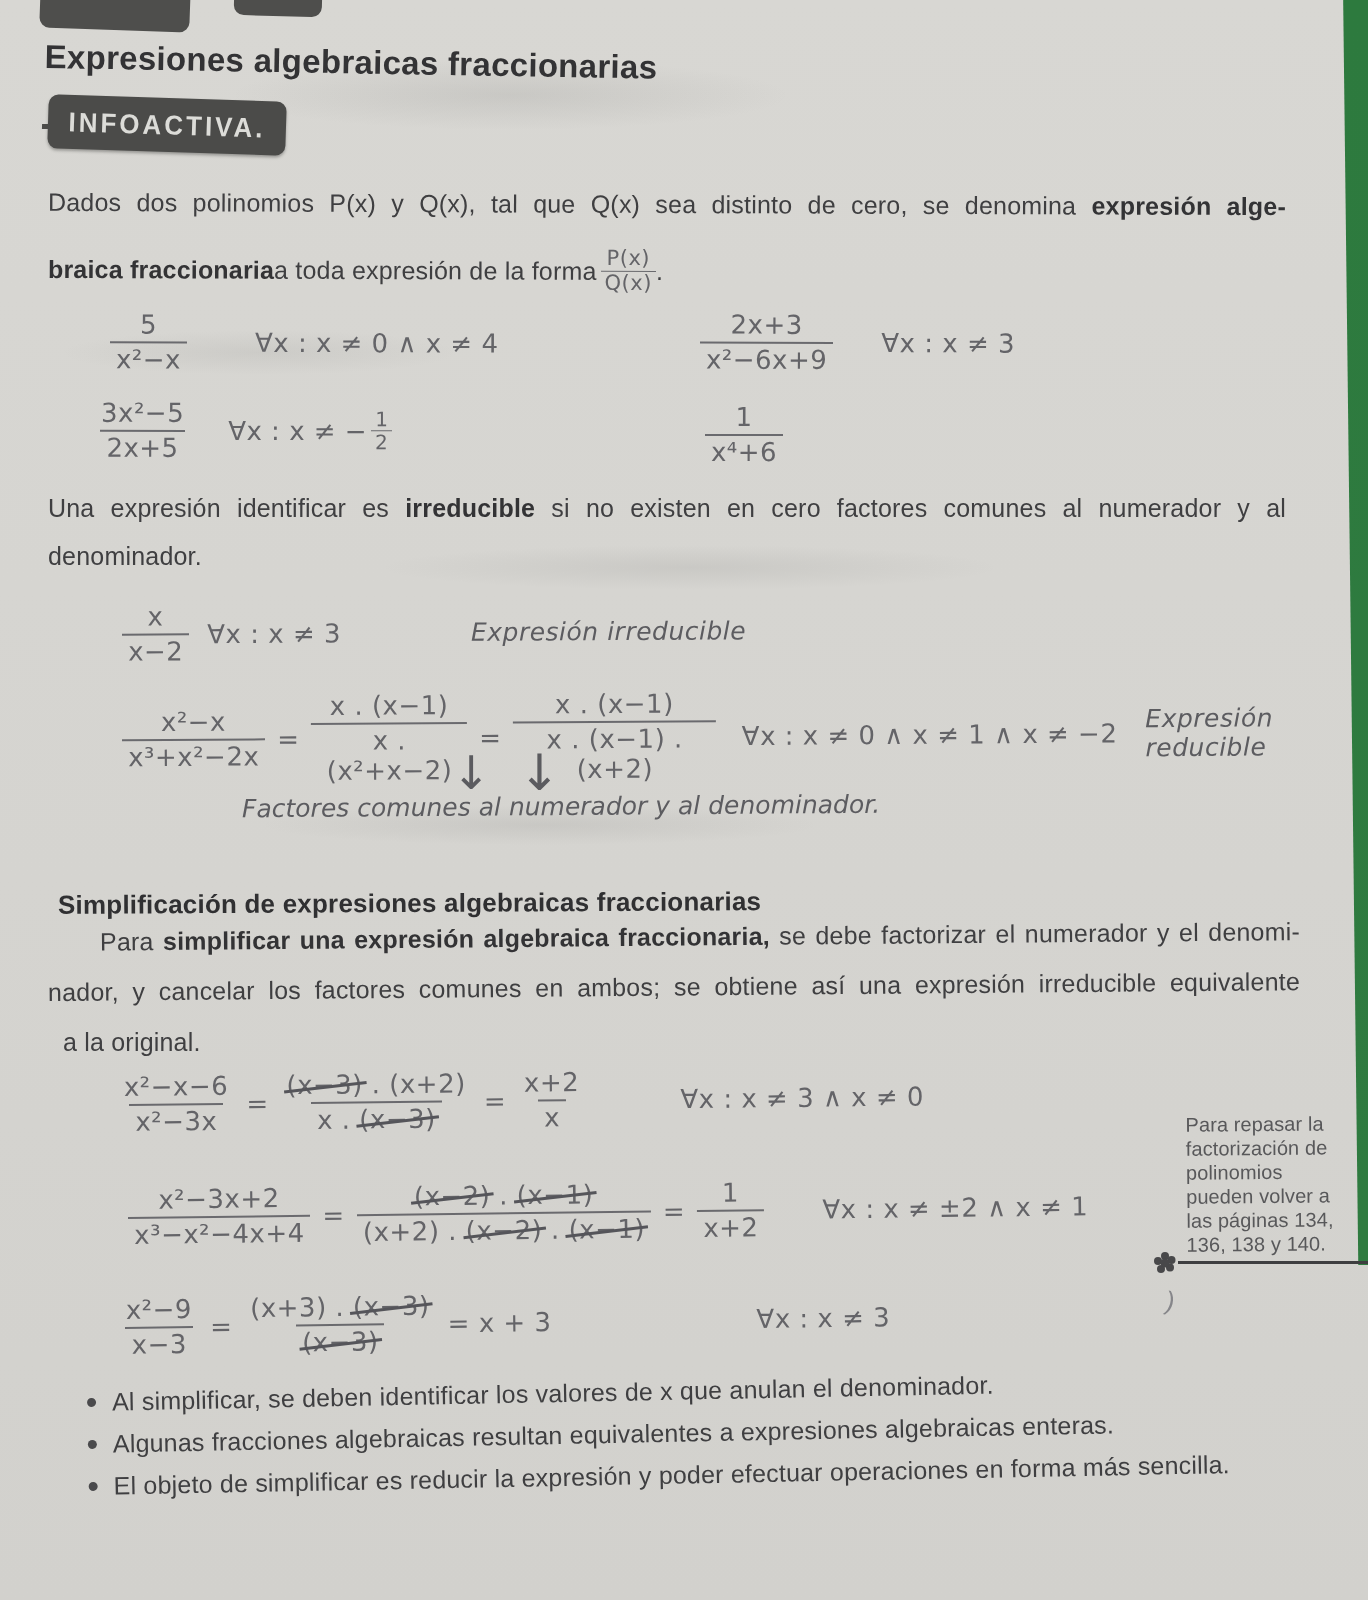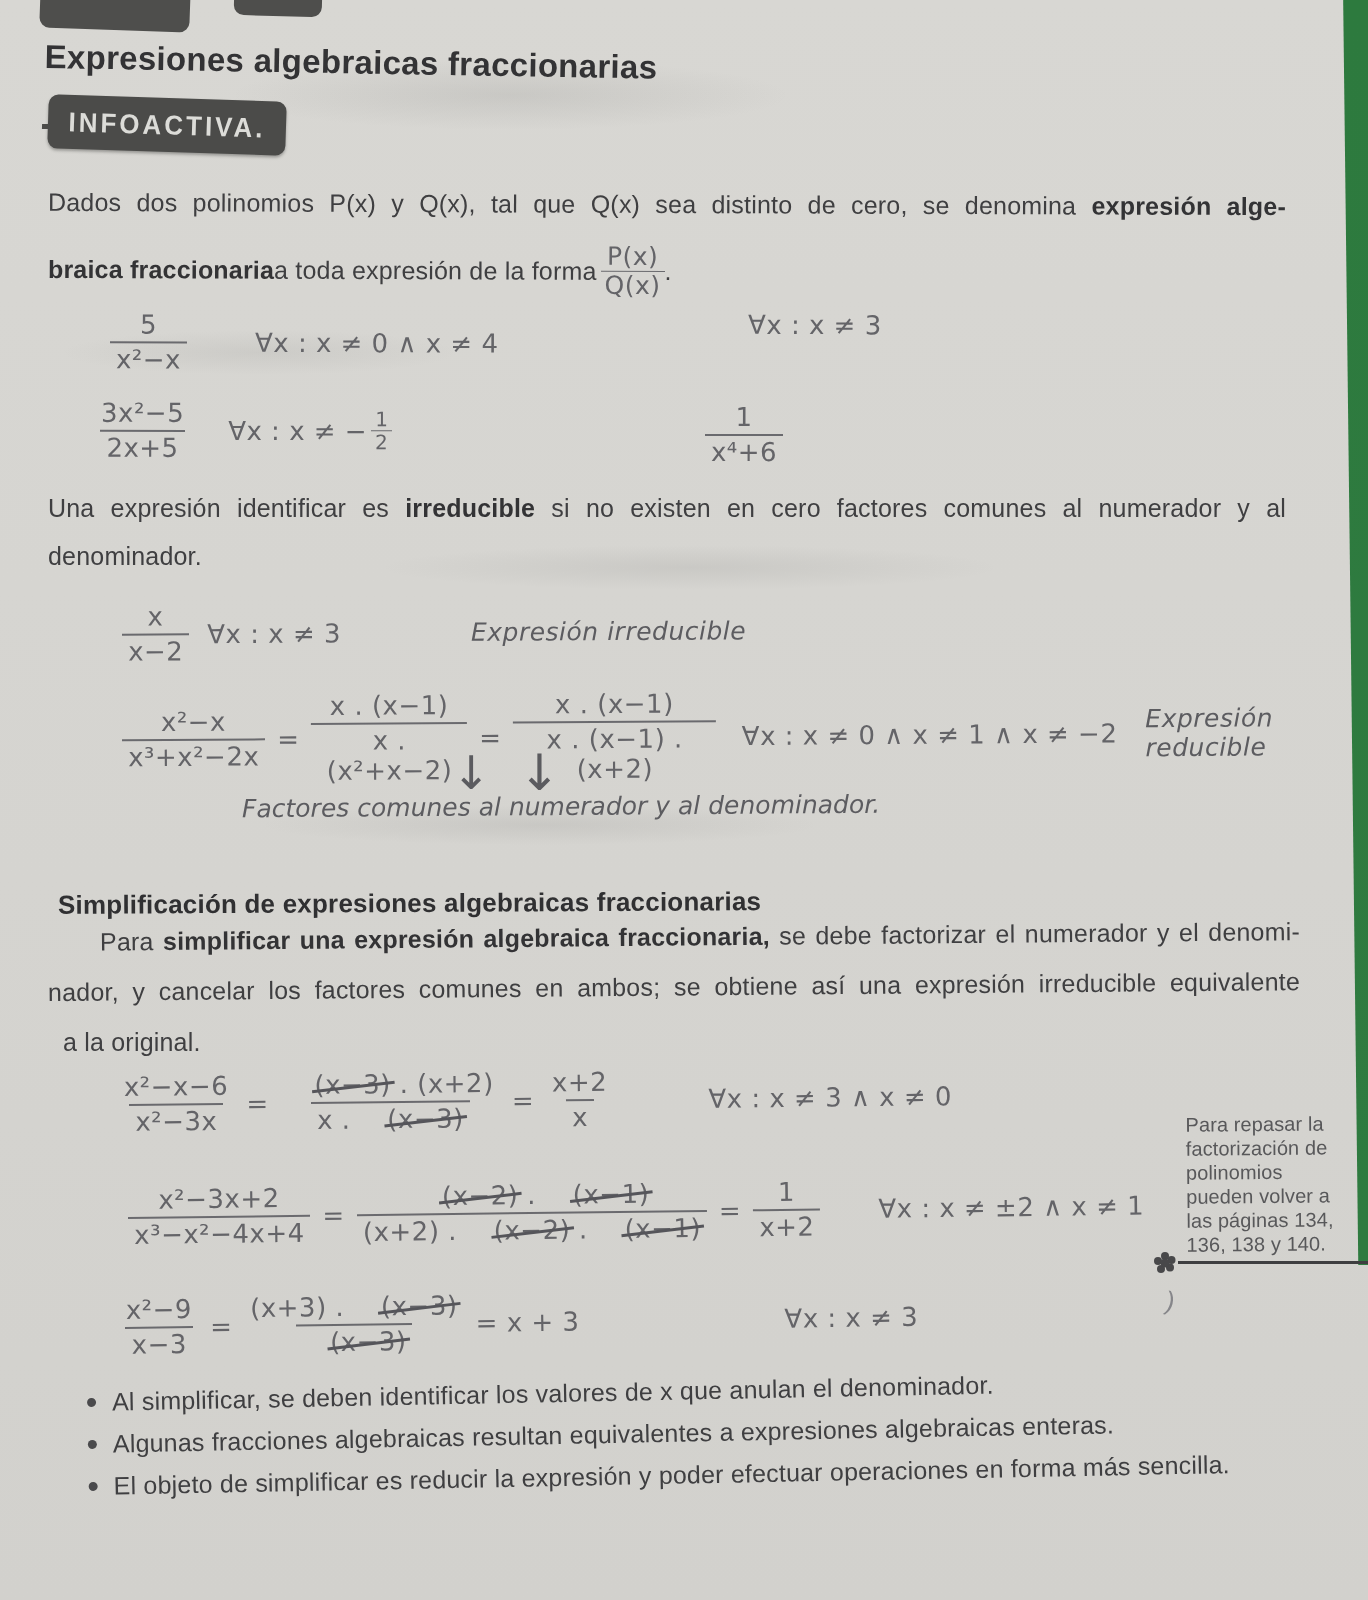--- a/index.html
+++ b/index.html
@@ -16,21 +16,21 @@
   .math{font-family:"DejaVu Sans",sans-serif;color:#646468;font-size:26px;letter-spacing:.5px;}
   .frac{display:inline-flex;flex-direction:column;align-items:center;text-align:center;line-height:1.18;}
   .frac .den{border-top:2px solid #6a6a6e;padding:1px 6px 0 6px;}
   .frac .num{padding:0 6px 1px 6px;}
   .minifrac{display:inline-flex;flex-direction:column;align-items:center;vertical-align:middle;font-size:20px;line-height:1.1;margin-left:4px;}
   .minifrac .den{border-top:1.5px solid #6a6a6e;padding:0 4px;}
   .minifrac .num{padding:0 4px;}
   .eq{margin:0 12px;}
   .cond{white-space:nowrap;}
   .itlabel{font-family:"DejaVu Sans",sans-serif;font-style:italic;color:#5c5c60;font-size:25px;}
-  .strike{position:relative;display:inline-block;margin-left:28px;}
+  .strike{position:relative;display:inline-block;}
   .strike::before{content:"";position:absolute;left:-3px;right:-3px;top:52%;height:2.5px;background:#55555a;transform:rotate(-6deg);}
   .tab{position:absolute;background:#4e4e4c;border-radius:10px;}
   .badge{position:absolute;background:#4b4b49;border-radius:10px;display:flex;align-items:center;justify-content:center;box-shadow:0 2px 3px rgba(60,60,58,.4);}
   .badge span{color:#dcdcd8;font-weight:700;font-size:26px;letter-spacing:3px;transform:scaleY(1.05);}
   .smudge{position:absolute;pointer-events:none;}
   .bullets{position:absolute;transform:rotate(-1.1deg);transform-origin:left center;}
   .bullet-line{display:flex;align-items:baseline;margin-bottom:13px;}
   .dot{width:9px;height:9px;border-radius:50%;background:#4a4a4c;margin-right:16px;align-self:center;flex:0 0 auto;}
   .note{font-size:20px;line-height:24px;color:#58585a;letter-spacing:.1px;}
   .arrow{font-family:"DejaVu Sans",sans-serif;font-size:46px;color:#5b5b5f;line-height:1;}
@@ -54,35 +54,39 @@
   <span>INFOACTIVA.</span>
 </div>
 <div class="abs" style="left:42px;top:124px;width:7px;height:5px;background:#4b4b49;transform:rotate(2deg);"></div>
 
 <div class="jline body-text" style="left:48px;top:190px;width:1238px;transform:rotate(.2deg);">
   <span>Dados dos polinomios P(x) y Q(x), tal que Q(x) sea distinto de cero, se denomina </span><span class="bold">expresión alge-</span>
 </div>
 <div class="row" style="left:48px;top:237px;height:66px;transform:rotate(.2deg);">
   <span class="body-text bold">braica fraccionaria</span>
   <span class="body-text"> a toda expresión de la forma </span>
-  <span class="minifrac math" style="font-size:25px;">
+  <span class="minifrac math" style="font-size:21px;">
     <span class="num">P(x)</span>
     <span class="den">Q(x)</span>
   </span>
   <span class="body-text">.</span>
 </div>
 
 <div class="row math" style="left:110px;top:310px;transform:rotate(.2deg);">
   <span class="frac">
     <span class="num">5</span>
     <span class="den">x²−x</span>
   </span>
   <span class="cond" style="margin-left:68px;">∀x : x ≠ 0 ∧ x ≠ 4</span>
 </div>
 <div class="row math" style="left:700px;top:310px;transform:rotate(.2deg);">
+  <span class="frac">
+    <span class="num">2x+3</span>
+    <span class="den">x²−6x+9</span>
+  </span>
   <span class="cond" style="margin-left:48px;">∀x : x ≠ 3</span>
 </div>
 <div class="row math" style="left:95px;top:398px;transform:rotate(.1deg);">
   <span class="frac">
     <span class="num">3x²−5</span>
     <span class="den">2x+5</span>
   </span>
   <span class="cond" style="margin-left:38px;display:inline-flex;align-items:center;">
     <span>∀x : x ≠ −</span>
     <span class="minifrac">

